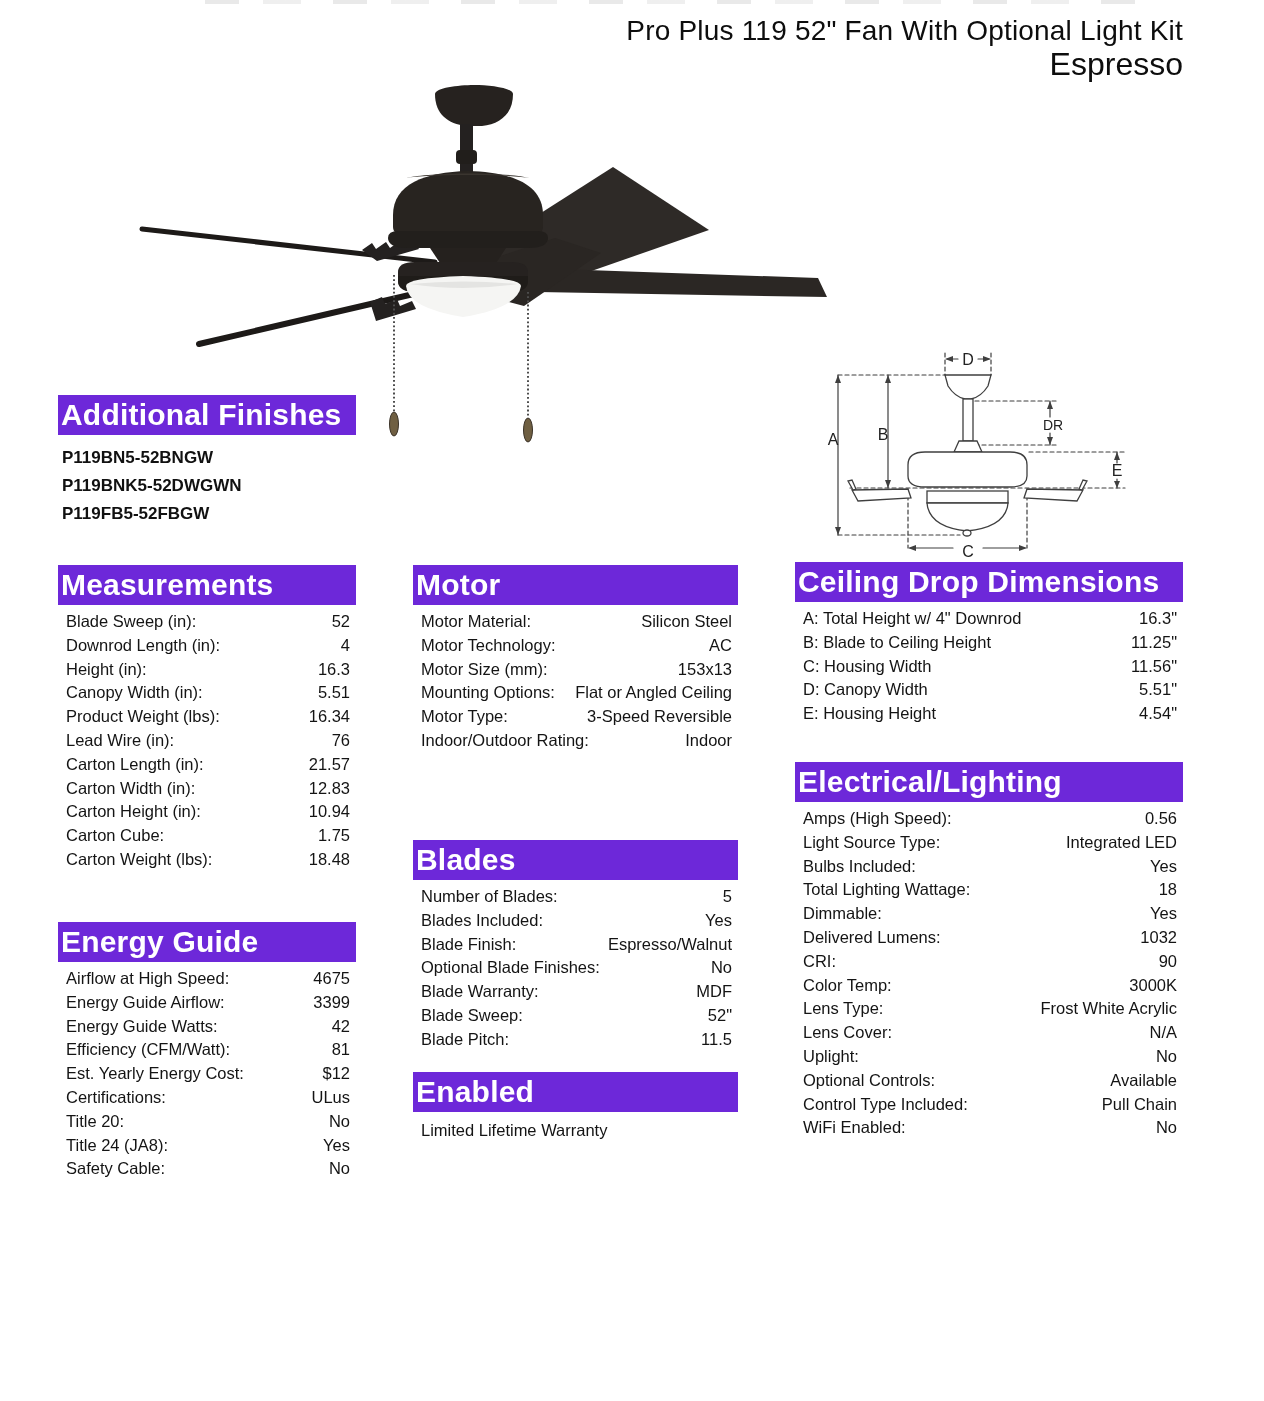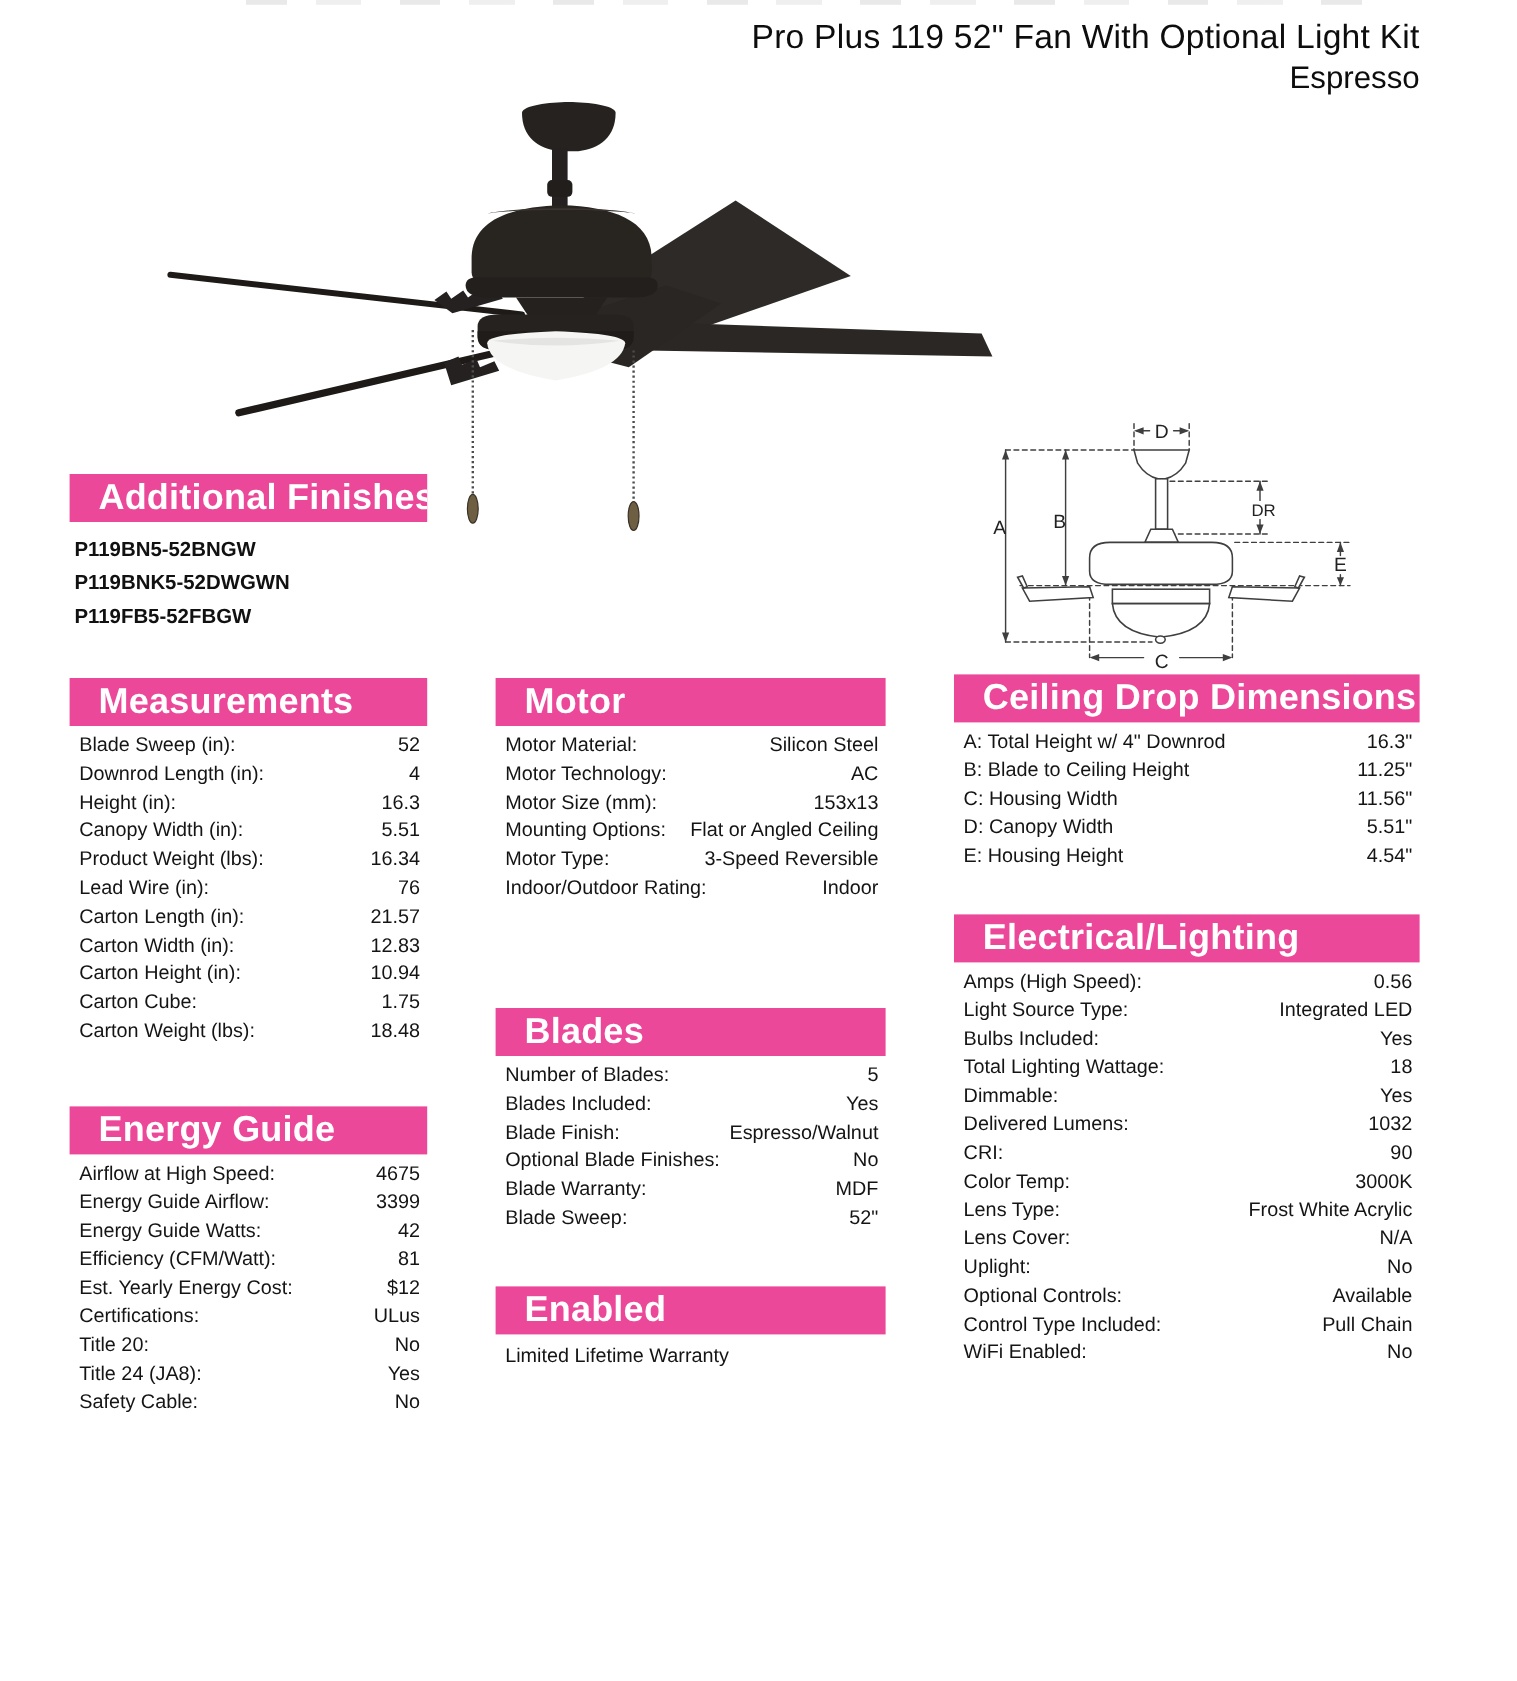--- a/index.html
+++ b/index.html
@@ -2,25 +2,25 @@
 <html><head>
 <meta charset="utf-8">
 <style>
   html,body{margin:0;padding:0;background:#ffffff;}
   .page{position:relative;width:1264px;height:1401px;background:#fff;overflow:hidden;
         font-family:"Liberation Sans", sans-serif;color:#1a1a1a;}
   .top-artifact{position:absolute;left:205px;top:0;width:945px;height:4px;opacity:.55;
     background:repeating-linear-gradient(90deg,#d7d7d7 0 34px,transparent 34px 58px,#e2e2e2 58px 96px,transparent 96px 128px);}
   .title-block{position:absolute;right:81px;top:14px;text-align:right;color:#0d0d0d;}
   .title-main{font-size:28px;line-height:34px;letter-spacing:.2px;}
-  .title-finish{font-size:26px;line-height:32px;}
+  .title-finish{font-size:32px;line-height:32px;}
   .title-upc{font-size:23px;line-height:30px;}
   .sec{position:absolute;}
-  .sec-header{background:#ec4899;color:#fff;font-weight:bold;font-size:30px;
-              height:40px;line-height:40px;padding-left:24px;letter-spacing:.2px;
+  .sec-header{background:#6d28d9;color:#fff;font-weight:bold;font-size:30px;
+              height:40px;line-height:40px;padding-left:3px;letter-spacing:.2px;
               white-space:nowrap;overflow:hidden;}
   .rows{padding:5px 6px 0 8px;}
   .spec-row{display:flex;justify-content:space-between;font-size:16.5px;line-height:23.8px;color:#141414;}
   .spec-label{white-space:nowrap;}
   .spec-value{white-space:nowrap;text-align:center;}
   .finish-list{padding:9px 0 0 4px;}
   .finish-item{font-size:17px;font-weight:bold;line-height:28px;color:#111;}
   .warranty-text{font-size:16.5px;line-height:24px;padding:6px 6px 0 8px;color:#141414;}
   .fan-wrap{position:absolute;left:130px;top:80px;width:720px;height:370px;}
   .diagram-wrap{position:absolute;left:825px;top:345px;width:330px;height:220px;}
@@ -310,20 +310,24 @@
           <span class="spec-value">No</span>
         </div>
         <div class="spec-row">
           <span class="spec-label">Blade Warranty:</span>
           <span class="spec-value">MDF</span>
         </div>
         <div class="spec-row">
           <span class="spec-label">Blade Sweep:</span>
           <span class="spec-value">52"</span>
         </div>
+        <div class="spec-row">
+          <span class="spec-label">Blade Pitch:</span>
+          <span class="spec-value">11.5</span>
+        </div>
       </div>
   </section>
 
   <section class="sec" style="left:413px;top:1072px;width:325px;">
     <div class="sec-header">Enabled</div>
     <div class="warranty-text">Limited Lifetime Warranty</div>
   </section>
 
   <section class="sec" style="left:795px;top:562px;width:388px;">
     <div class="sec-header">Ceiling Drop Dimensions</div>

